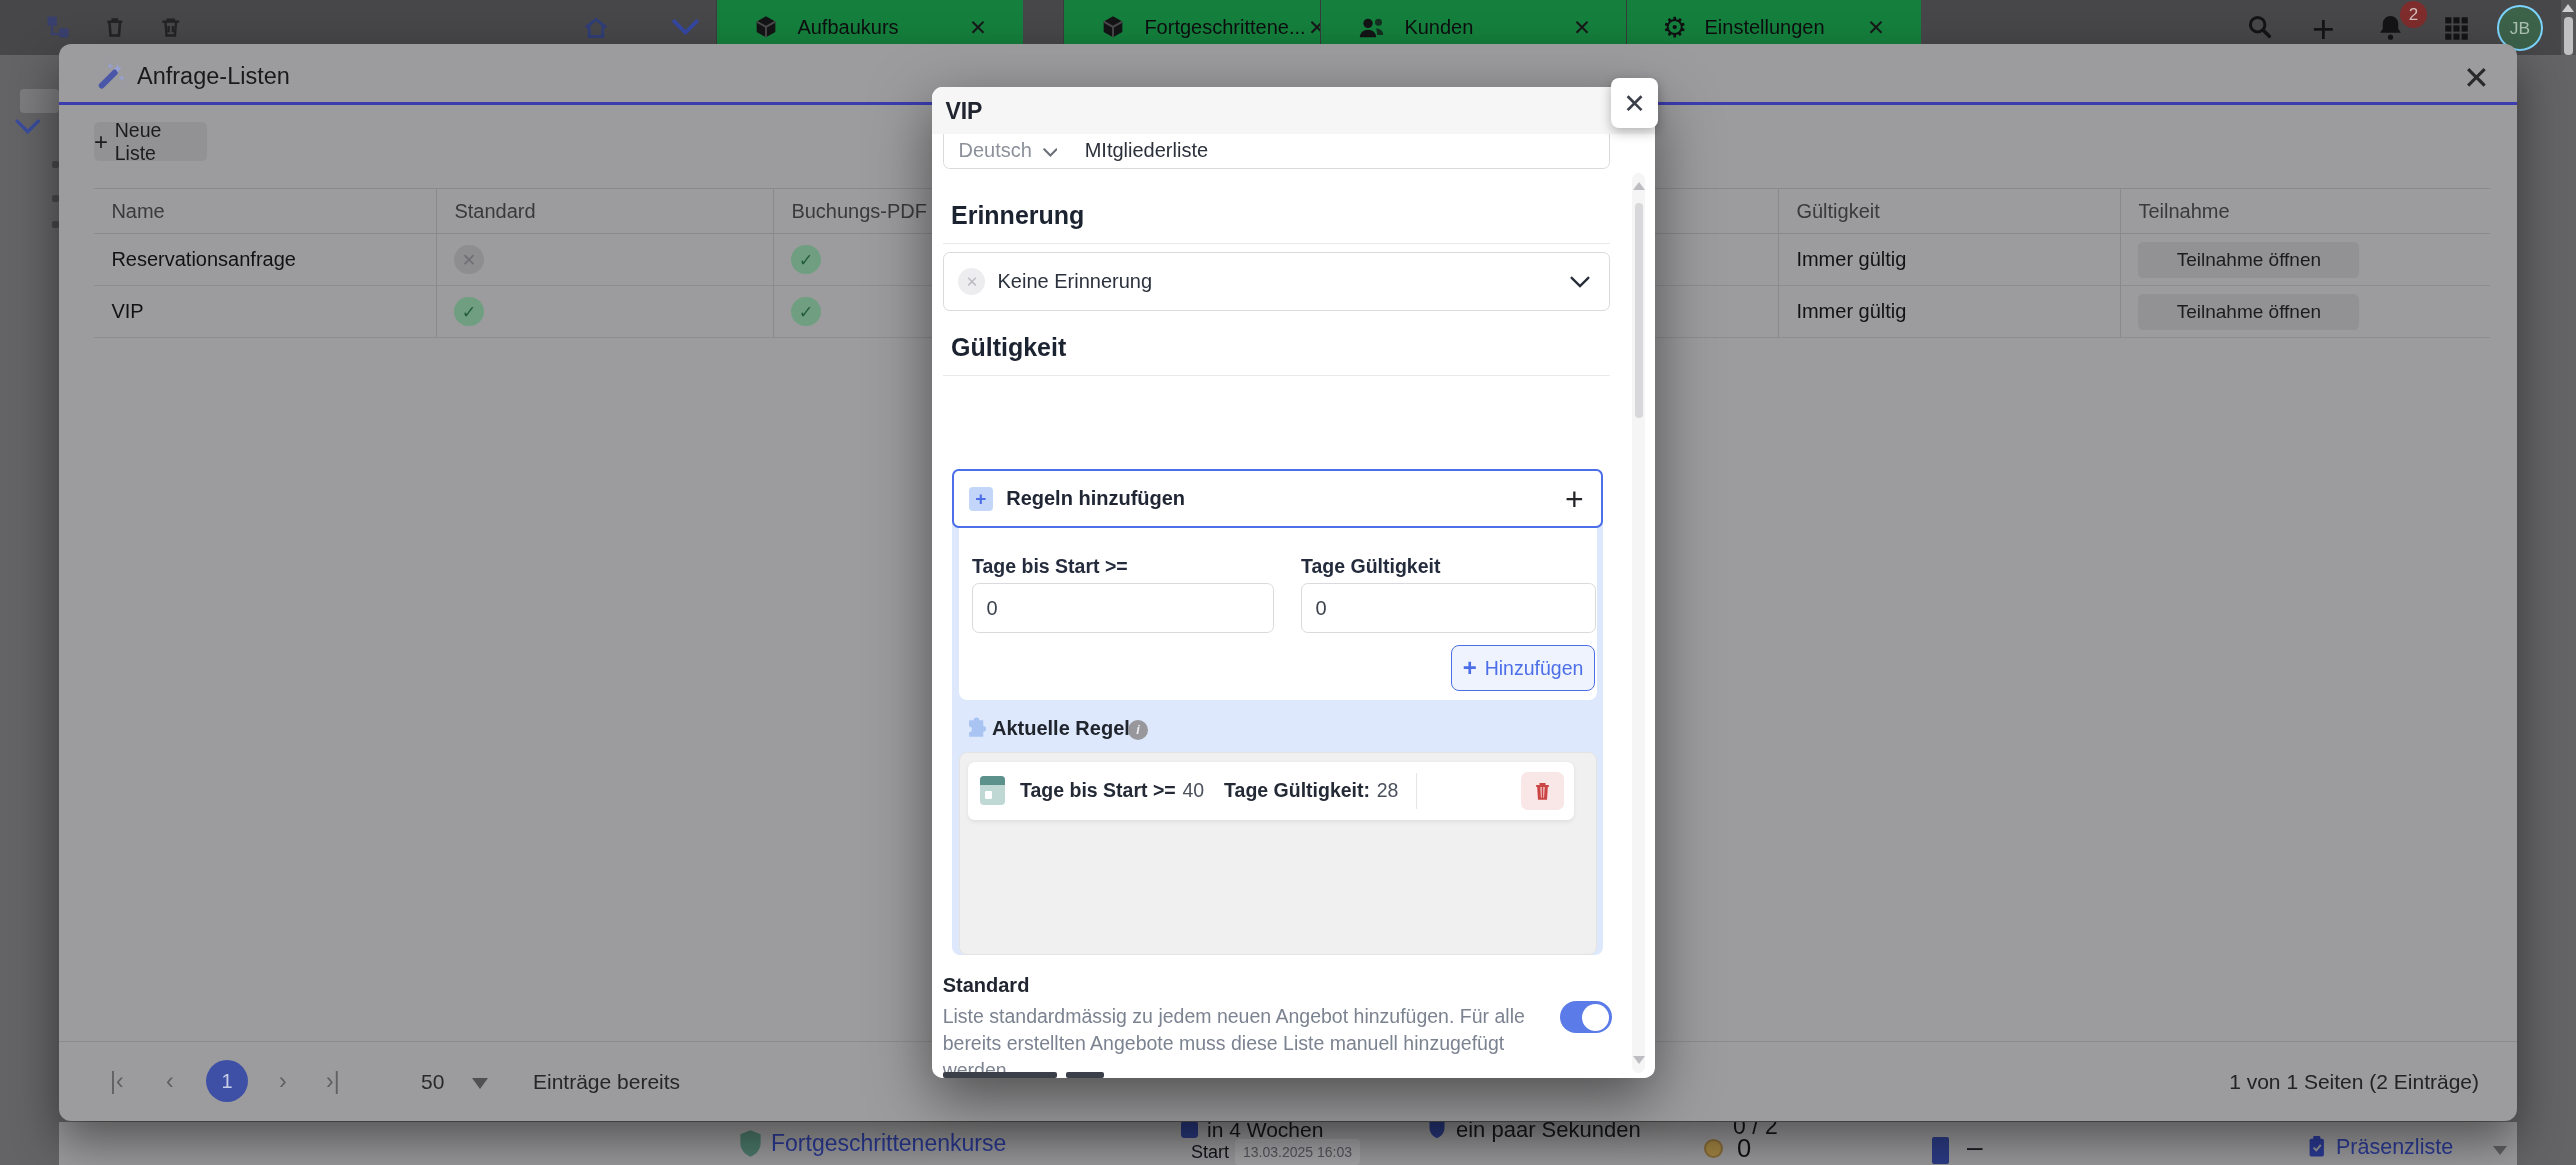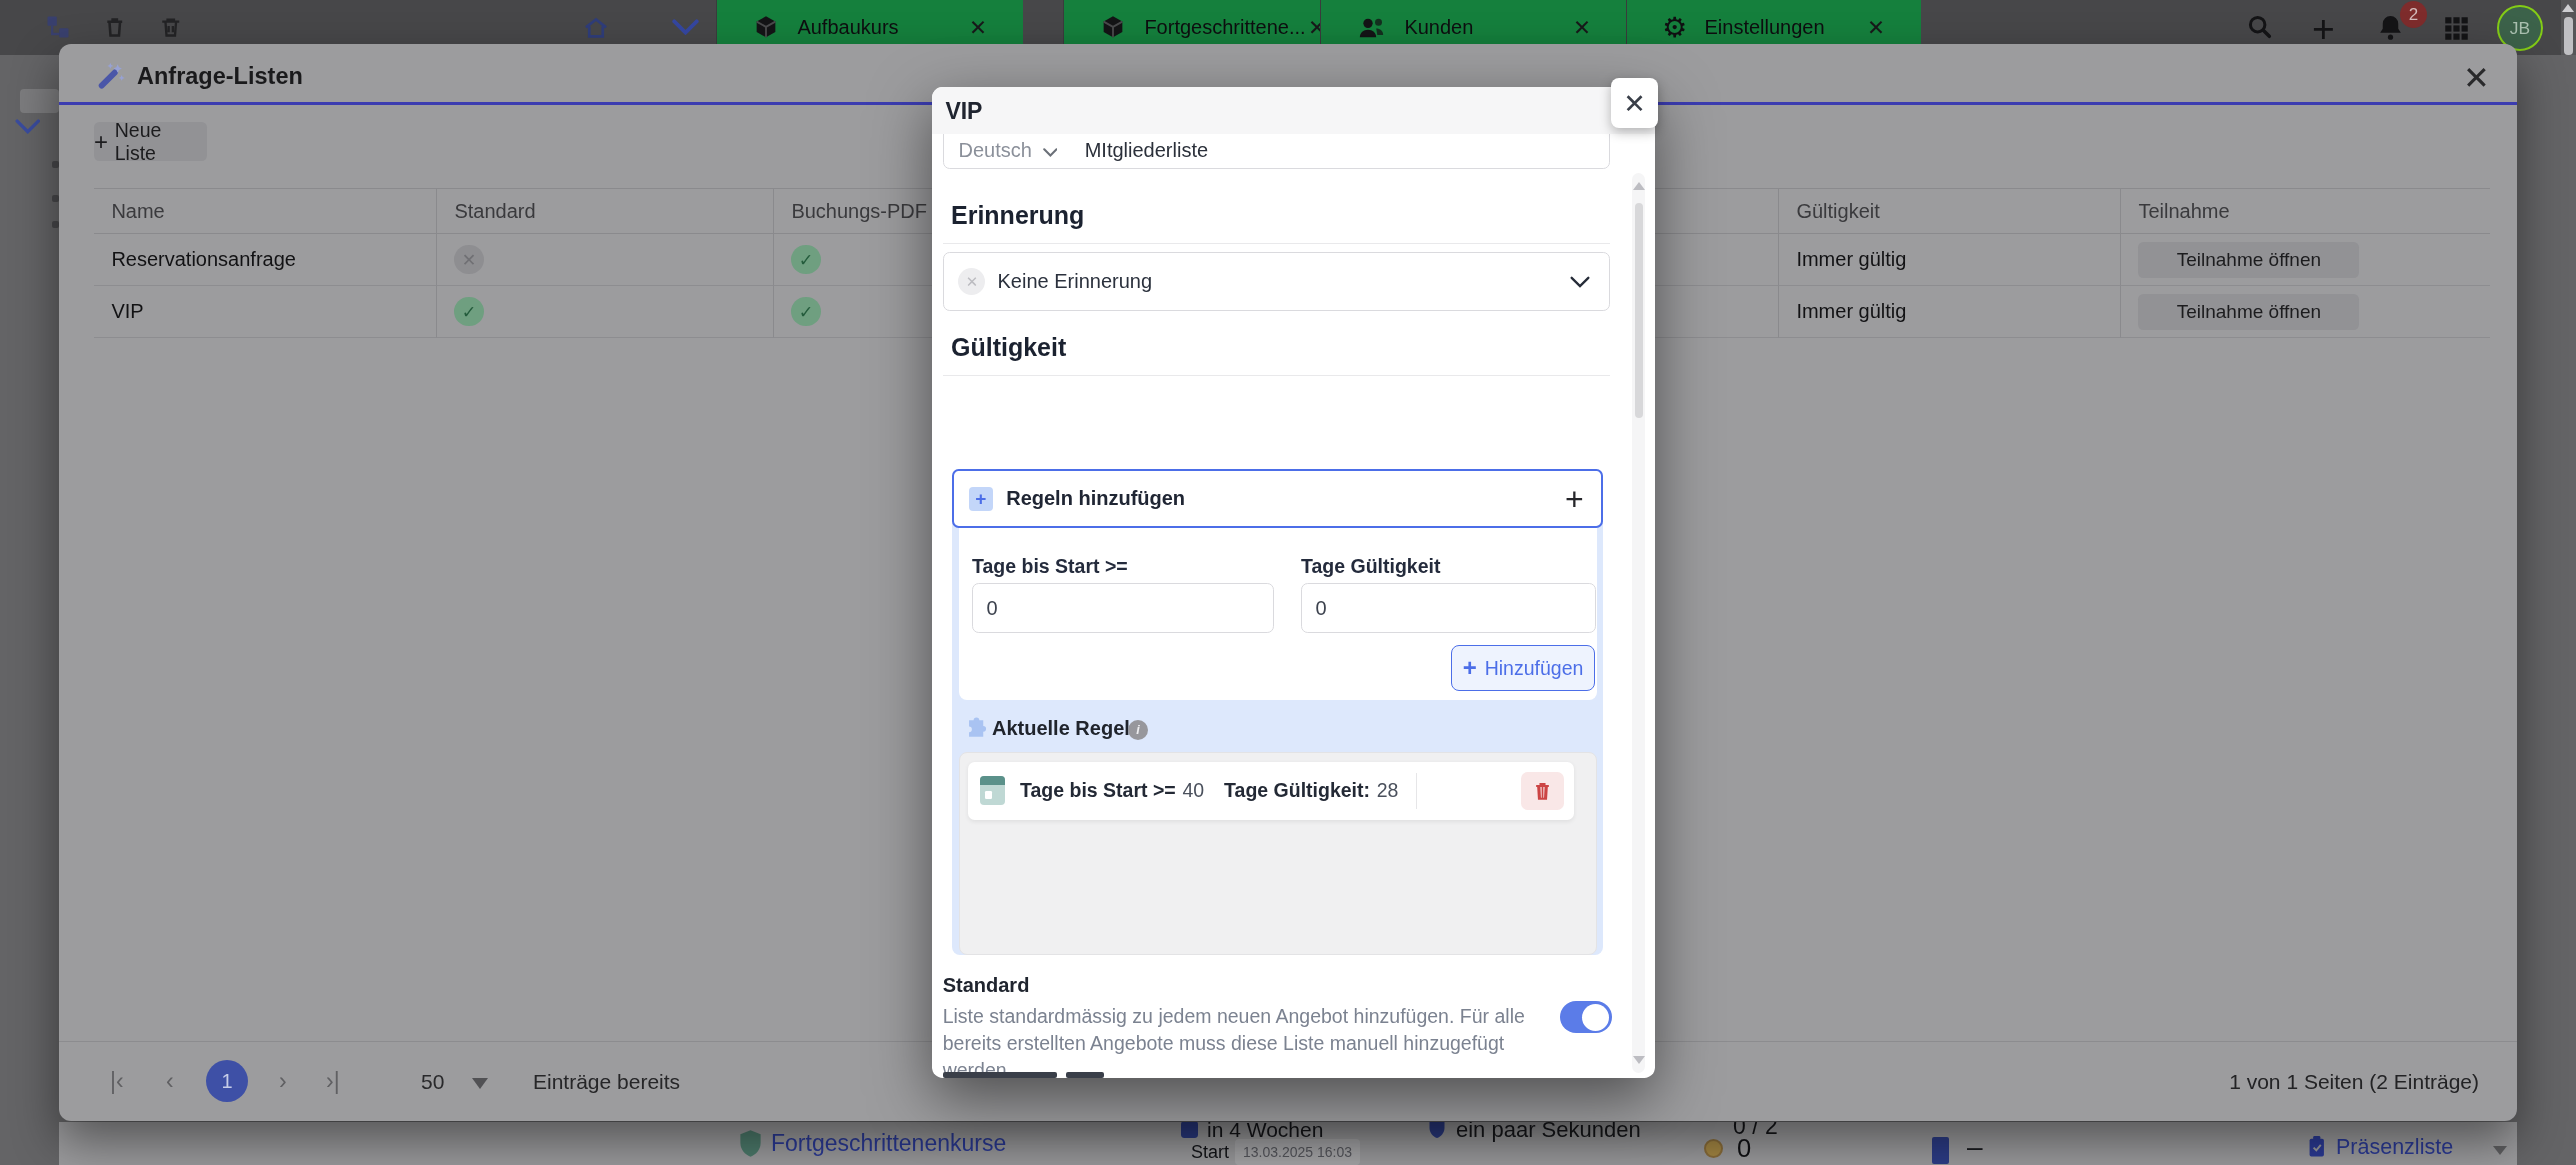--- a/index.html
+++ b/index.html
@@ -11,37 +11,37 @@
 
   
   .appbar{position:absolute;left:0;top:0;width:2576px;height:55px;background:#474749;z-index:1}
   .tab{position:absolute;top:0;height:55px;display:flex;align-items:center;background:#15803d;border-left:1.3px solid #3b3b3d}
   .tab:last-of-type{border-right:1.3px solid #3b3b3d}
   .tab .ticon{margin-left:35px;color:#141416}
   .tab .tlabel{margin-left:17.4px;font-size:20px;color:#0e0e10}
   .tab .tclose{margin-left:auto;margin-right:36px;font-size:21.5px;color:#18181a;cursor:pointer}
   .badge{position:absolute;width:27px;height:27px;border-radius:50%;background:#7e2c2c;color:#d4bcbc;
          font-size:17px;display:flex;align-items:center;justify-content:center}
-  .avatar{position:absolute;width:42px;height:42px;border-radius:50%;background:#3c624a;border:2px solid #84cc16;
+  .avatar{position:absolute;width:42px;height:42px;border-radius:50%;background:#3c624a;border:2px solid #7dd3fc;
           color:#abc0b0;font-size:17.4px;display:flex;align-items:center;justify-content:center}
   .sb-track{position:absolute;background:#565658}
   .sb-thumb{position:absolute;background:#c0c0c3;border-radius:4px}
 
   
   .strip-left{position:absolute;left:0;top:55px;width:59px;height:1111px;background:#646466;z-index:2}
   .strip-right{position:absolute;left:2517px;top:55px;width:59px;height:1111px;background:#646466;z-index:2}
   .strip-bottom{position:absolute;left:59px;top:1122px;width:2458px;height:44px;background:#9a9a9c;overflow:hidden;z-index:2}
   .dim-link{color:#2b3a95;font-weight:500}
   .chip{background:#a6a6a8;border-radius:4px;color:#55565c;display:flex;align-items:center;padding:0 8px}
   .smudge{position:absolute;background:#47474a;border-radius:2px}
 
   
   .modal1{position:absolute;left:59px;top:44px;width:2458px;height:1077px;background:#9c9c9e;border-radius:12px;
           box-shadow:0 20px 47px rgba(0,0,0,.45);z-index:10}
-  .m1-title{font-size:23.5px;font-weight:700;color:#1a1a1c}
+  .m1-title{font-size:23.5px;font-weight:400;color:#1a1a1c}
   .m1-divider{position:absolute;left:0;top:58px;width:2458px;height:3.4px;background:#3b3cb0}
   .btn-dim{background:#929295;border-radius:5.4px;color:#1c1c1e;display:flex;align-items:center;justify-content:center}
   .table{position:absolute;left:35px;top:144px;width:2396px;display:grid;
          grid-template-columns:342px 337px 1005px 342px 370px;grid-auto-rows:auto}
   .th,.td{display:flex;align-items:center;padding-left:17.4px;box-sizing:border-box}
   .th{height:46px;font-size:20px;color:#3a3a3d;border-top:1.3px solid #8a8a8d;border-bottom:1.3px solid #8a8a8d}
   .td{height:52px;font-size:20px;color:#121214;border-bottom:1.3px solid #8d8d90}
   .cline{border-left:1.3px solid #8a8a8d}
   .circle{width:29.5px;height:29.5px;border-radius:50%;display:flex;align-items:center;justify-content:center;font-size:17.4px}
   .ok{background:#6f9f80;color:#245c3c}

